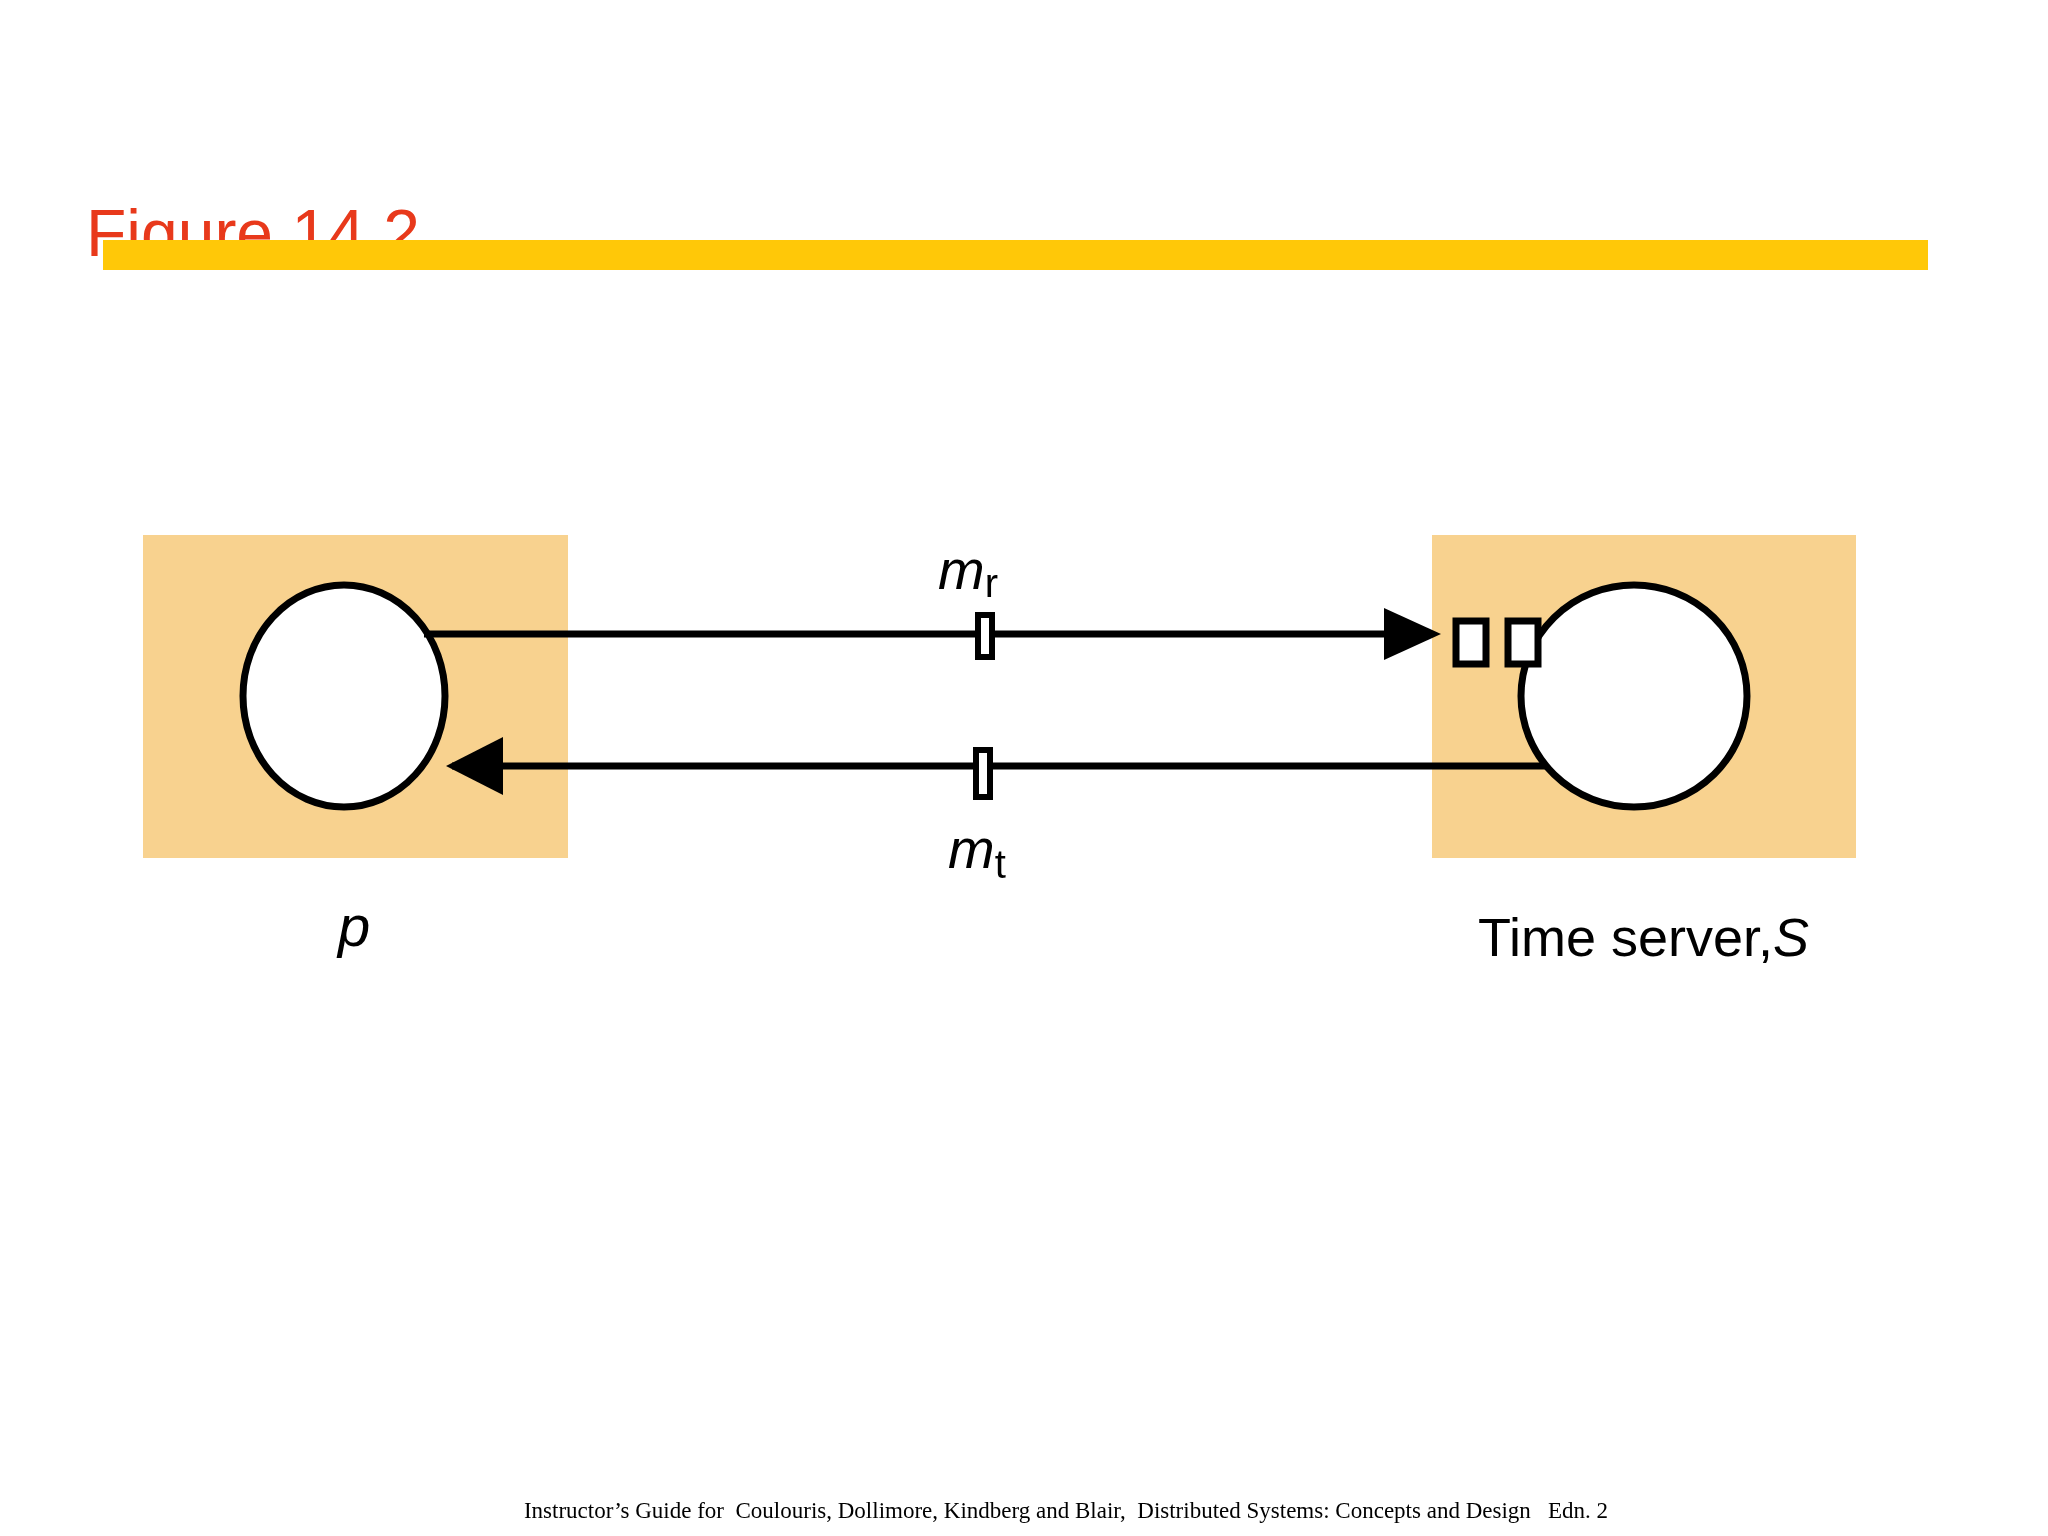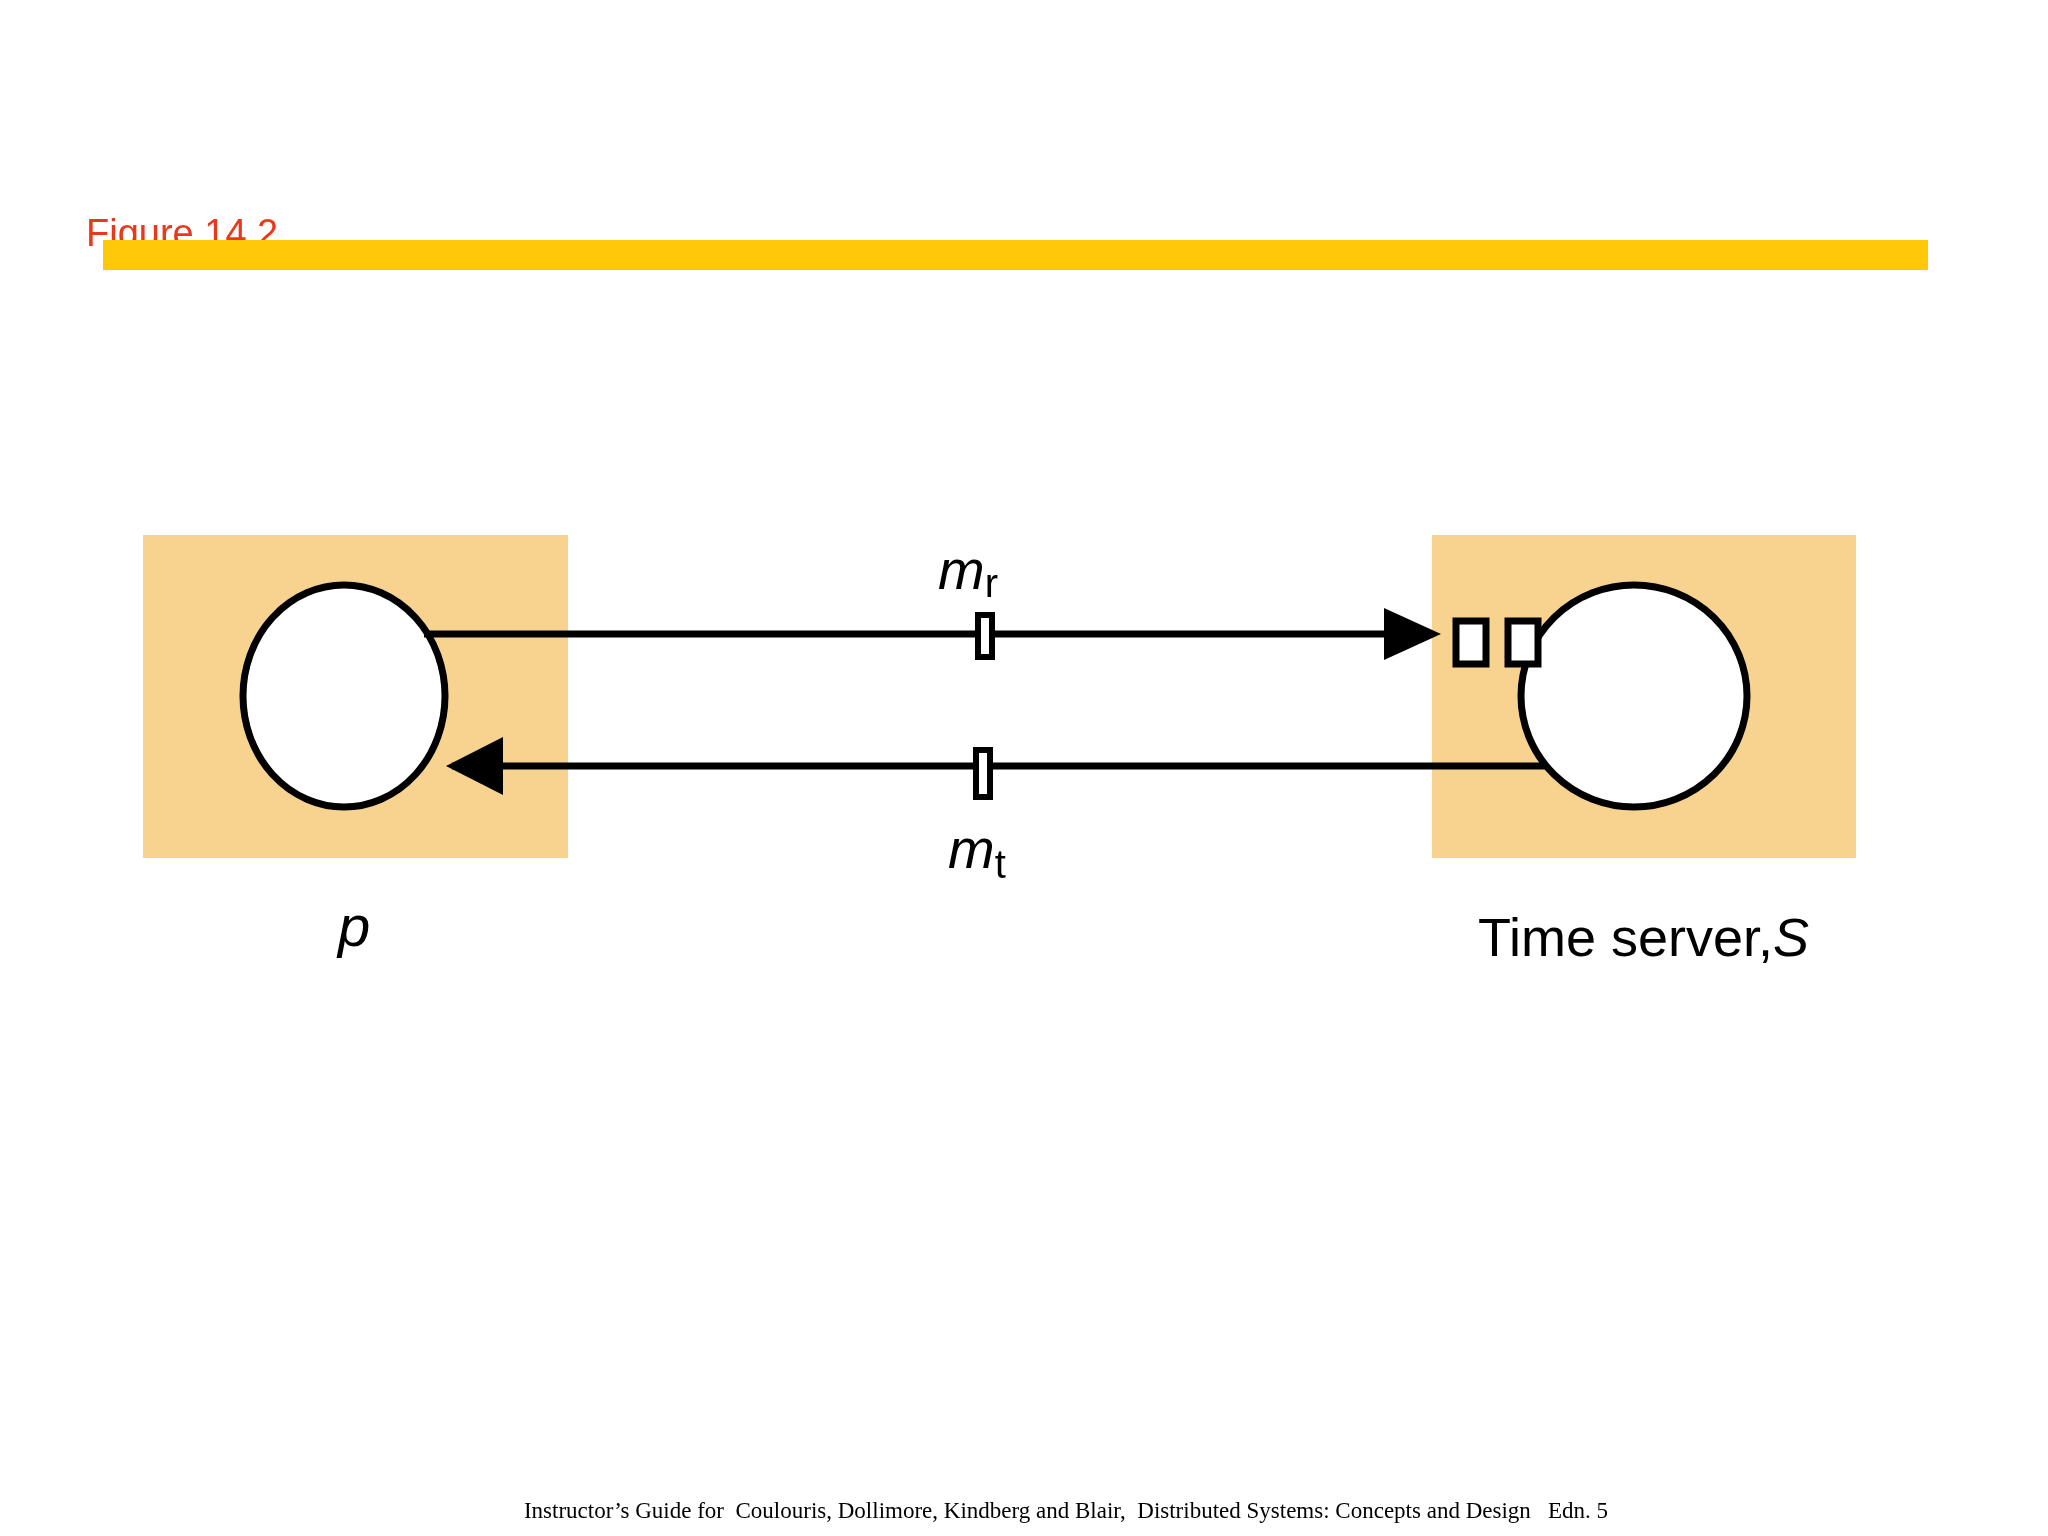--- a/index.html
+++ b/index.html
@@ -9,21 +9,21 @@
     height: 1536px;
     background: #ffffff;
     overflow: hidden;
     font-family: "Liberation Sans", sans-serif;
   }
   .slide-title {
     position: absolute;
     left: 86px;
     top: 58px;
     color: #e8391b;
-    font-size: 38px;
+    font-size: 66px;
     line-height: 70px;
     font-weight: 400;
     white-space: pre;
   }
   .diagram-svg {
     position: absolute;
     left: 0;
     top: 0;
     width: 2048px;
     height: 1536px;
@@ -91,17 +91,17 @@
     <text x="938" y="589" class="svg-label msg-label"><tspan>m</tspan><tspan dy="8" class="msg-sub">r</tspan></text>
 
     <text x="948" y="868" class="svg-label msg-label"><tspan>m</tspan><tspan dy="10" class="msg-sub">t</tspan></text>
 
     <text x="338" y="946" class="svg-label process-label">p</text>
 
     <text x="1478" y="956" class="svg-label server-label"><tspan>Time server,</tspan><tspan class="server-label-italic">S</tspan></text>
   </svg>
 
   <div class="footer">
-    <div>Instructor’s Guide for  Coulouris, Dollimore, Kindberg and Blair,  Distributed Systems: Concepts and Design   Edn. 5</div>
+    <div>Instructor’s Guide for  Coulouris, Dollimore, Kindberg and Blair,  Distributed Systems: Concepts and Design   Edn. 2</div>
     
   </div>
 
 </div>
 
 </body></html>

